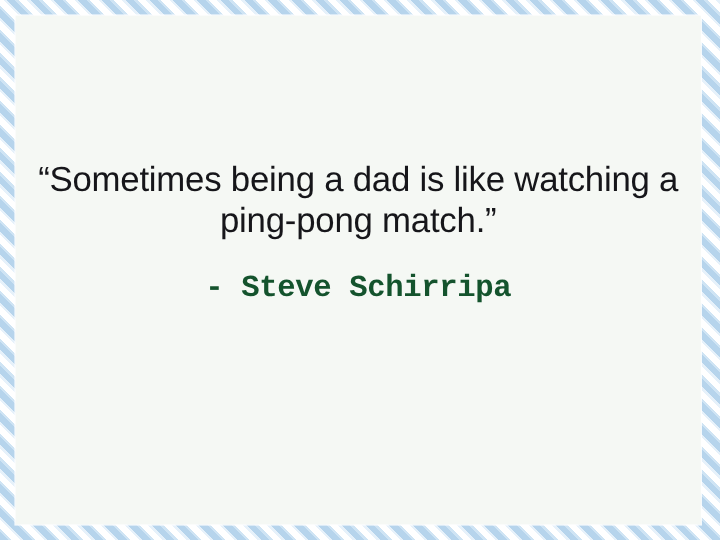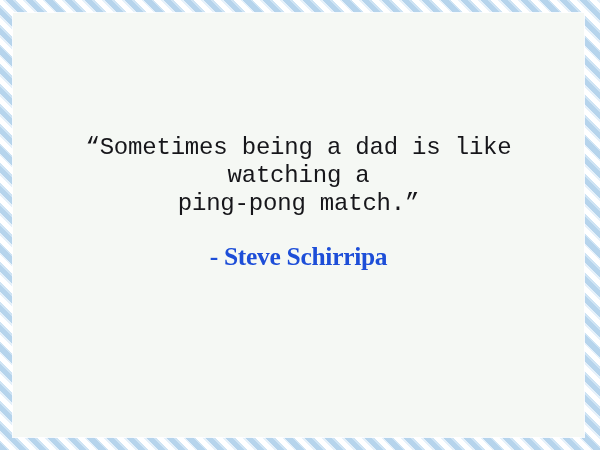--- a/index.html
+++ b/index.html
@@ -58,34 +58,34 @@
     right: 0;
     top: 121px;
     text-align: center;
     padding: 0 10px;
     box-sizing: border-box;
   }
 
   #quote-text {
     margin: 0;
     color: #16161a;
-    font-family: Liberation Mono, monospace;
-    font-size: 24px;
+    font-family: Liberation Sans, sans-serif;
+    font-size: 29px;
     font-weight: 400;
     line-height: 1.16;
     letter-spacing: -0.2px;
     white-space: pre-line;
     text-align: center;
   }
 
   #quote-attribution {
     margin: 0;
     padding-top: 25px;
-    color: #1d4ed8;
-    font-family: Liberation Serif, serif;
+    color: #14532d;
+    font-family: Liberation Mono, monospace;
     font-size: 25.5px;
     font-weight: 700;
     line-height: 1.2;
     letter-spacing: -0.3px;
   }
 </style>
 </head>
 <body>
 
 <div id="quote-card">

